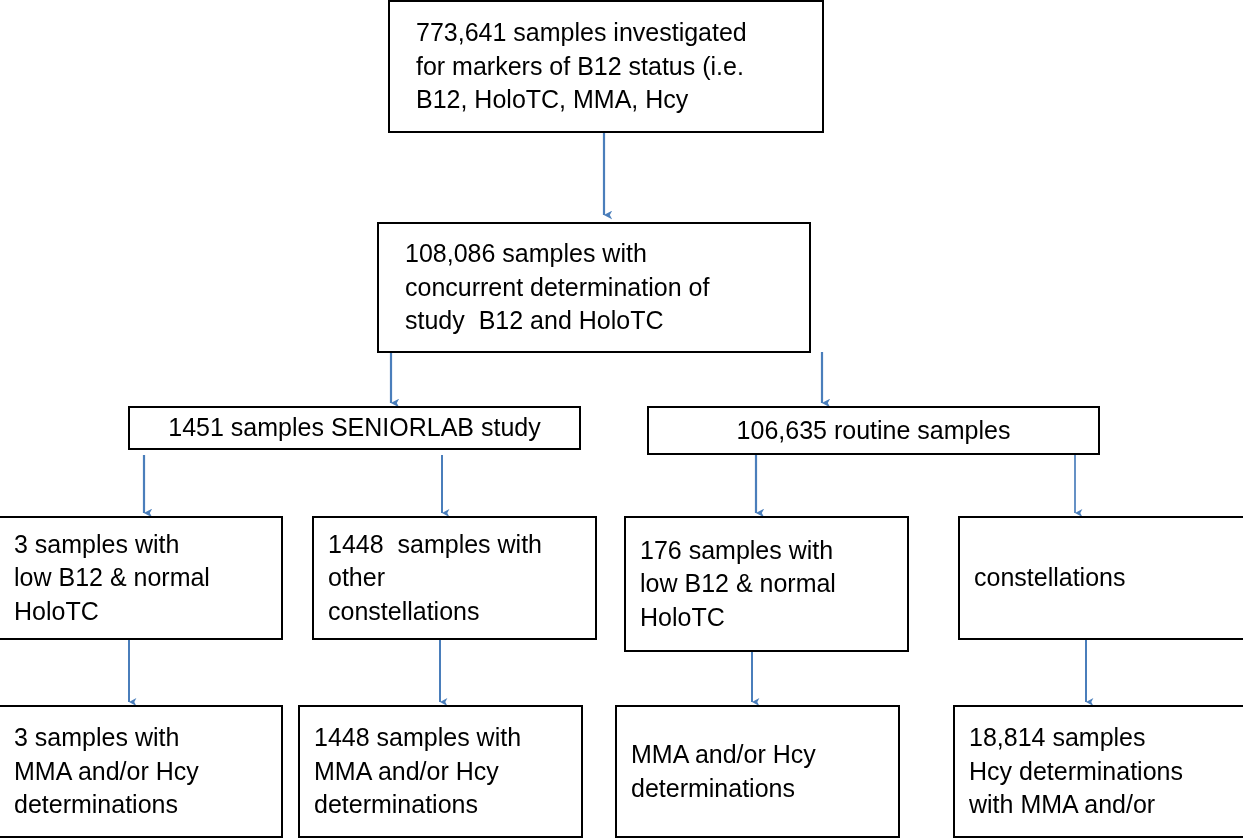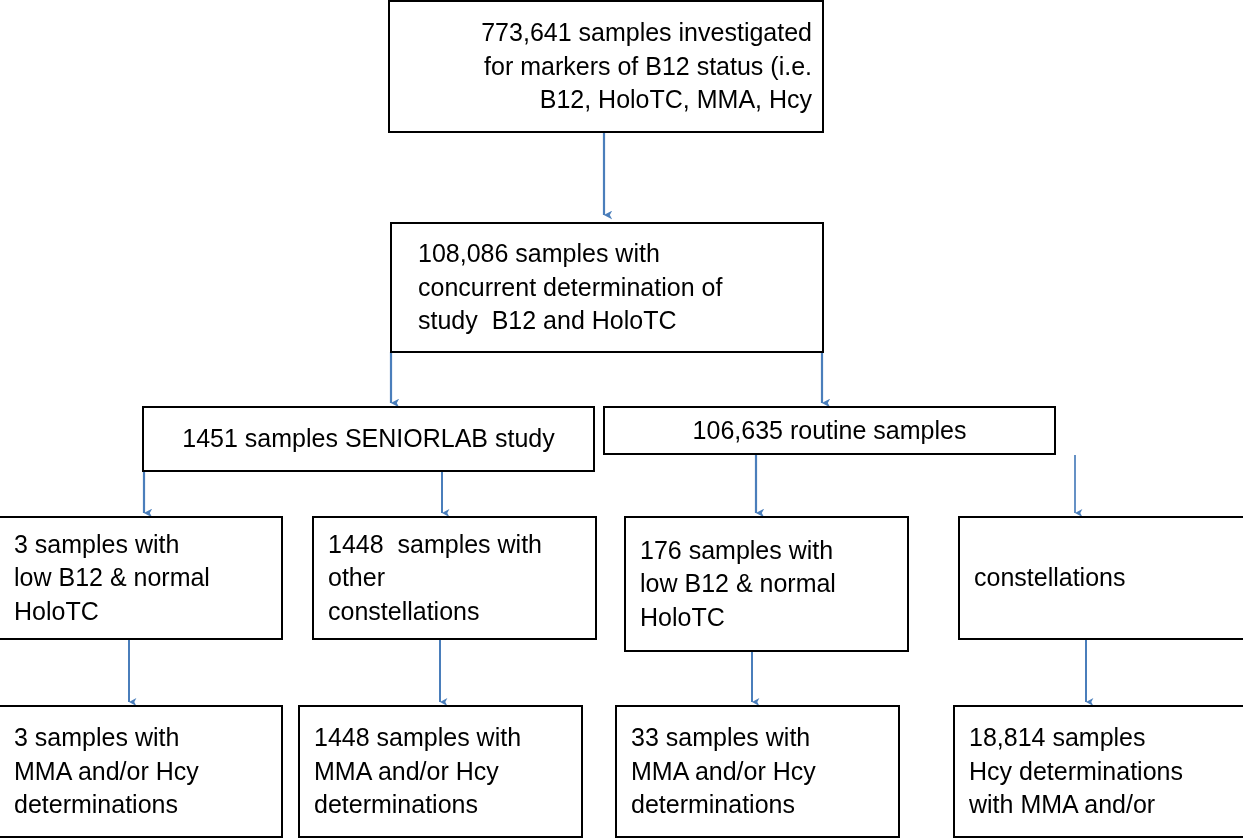--- a/index.html
+++ b/index.html
@@ -75,37 +75,37 @@
     <line x1="756" y1="455" x2="756" y2="513" stroke="#4A7EBB" stroke-width="2.2" marker-end="url(#ah)"></line>
 
     <line x1="1075" y1="455" x2="1075" y2="513" stroke="#4A7EBB" stroke-width="1.7" marker-end="url(#ah2)"></line>
 
     <line x1="129" y1="640" x2="129" y2="702" stroke="#4A7EBB" stroke-width="2.0" marker-end="url(#ah2)"></line>
     <line x1="440" y1="640" x2="440" y2="702" stroke="#4A7EBB" stroke-width="2.0" marker-end="url(#ah2)"></line>
     <line x1="752" y1="640" x2="752" y2="702" stroke="#4A7EBB" stroke-width="2.0" marker-end="url(#ah2)"></line>
     <line x1="1086" y1="640" x2="1086" y2="702" stroke="#4A7EBB" stroke-width="2.0" marker-end="url(#ah2)"></line>
   </svg>
 
-  <div class="node pad-lr" style="left:388px; top:0px; width:436px; height:133px;text-align:right;">
+  <div class="node pad-lr" style="left:388px; top:0px; width:436px; height:133px;">
     <div class="line">773,641 samples investigated</div>
     <div class="line">for markers of B12 status (i.e.</div>
     <div class="line">B12, HoloTC, MMA, Hcy</div>
   </div>
 
-  <div class="node pad-lr" style="left:390px; top:222px; width:434px; height:131px;">
+  <div class="node pad-lr" style="left:377px; top:222px; width:434px; height:131px;">
     <div class="line">108,086 samples with</div>
     <div class="line">concurrent determination of</div>
     <div class="line">study  B12 and HoloTC</div>
   </div>
 
-  <div class="node center" style="left:142px; top:406px; width:453px; height:66px;">
+  <div class="node center" style="left:128px; top:406px; width:453px; height:44px;">
     <div class="line">1451 samples SENIORLAB study</div>
   </div>
 
-  <div class="node center" style="left:603px; top:406px; width:453px; height:49px;">
+  <div class="node center" style="left:647px; top:406px; width:453px; height:49px;">
     <div class="line">106,635 routine samples</div>
   </div>
 
   <div class="node pad-sm" style="left:-2px; top:516px; width:285px; height:124px;">
     <div class="line">3 samples with</div>
     <div class="line">low B12 &amp; normal</div>
     <div class="line">HoloTC</div>
   </div>
 
   <div class="node pad-sm" style="left:312px; top:516px; width:285px; height:124px;">
@@ -130,21 +130,20 @@
     <div class="line">determinations</div>
   </div>
 
   <div class="node pad-sm" style="left:298px; top:705px; width:285px; height:133px;">
     <div class="line">1448 samples with</div>
     <div class="line">MMA and/or Hcy</div>
     <div class="line">determinations</div>
   </div>
 
   <div class="node pad-sm" style="left:615px; top:705px; width:285px; height:133px;">
-    <div class="line">33 samples with</div>
     <div class="line">MMA and/or Hcy</div>
     <div class="line">determinations</div>
   </div>
 
   <div class="node pad-sm" style="left:953px; top:705px; width:292px; height:133px;">
     <div class="line">18,814 samples</div>
     <div class="line">Hcy determinations</div>
     <div class="line">with MMA and/or</div>
   </div>
 

